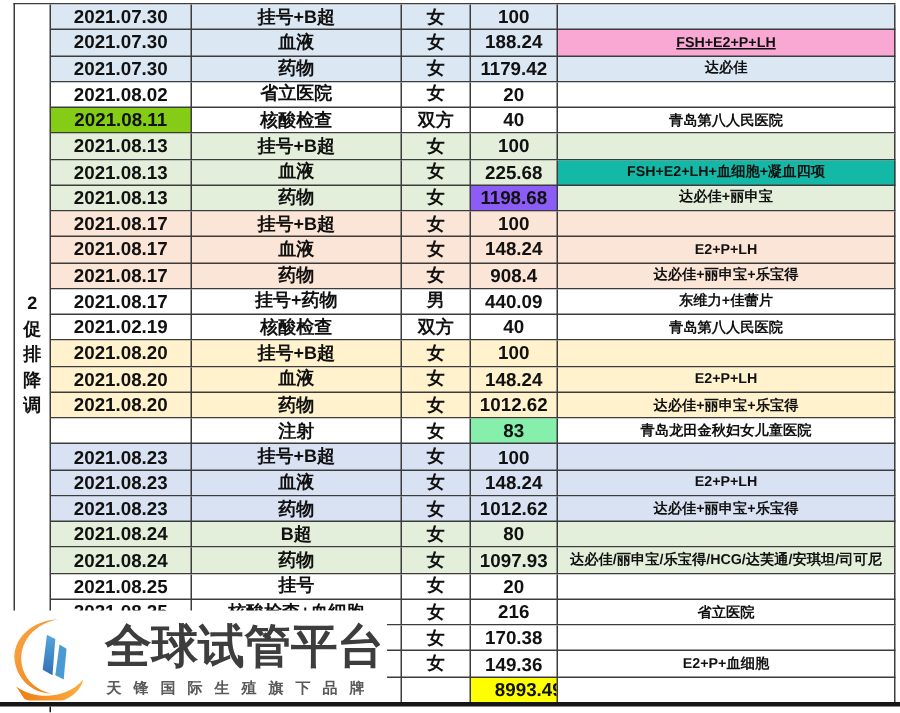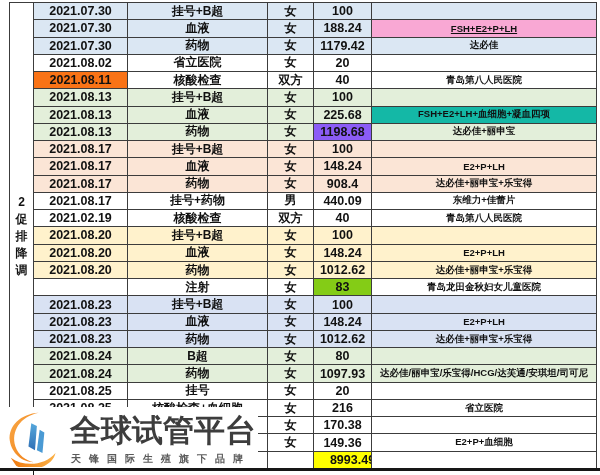--- a/index.html
+++ b/index.html
@@ -90,21 +90,21 @@
     <div class="cell c-date" style="background: rgb(219, 231, 243);">2021.07.30</div>
     <div class="cell c-item" style="background: rgb(219, 231, 243);">药物</div>
     <div class="cell c-person" style="background: rgb(219, 231, 243);">女</div>
     <div class="cell c-amount" style="background: rgb(219, 231, 243);">1179.42</div>
     <div class="cell c-note" style="background: rgb(219, 231, 243);">达必佳</div>
     <div class="cell c-date" style="background: rgb(255, 255, 255);">2021.08.02</div>
     <div class="cell c-item" style="background: rgb(255, 255, 255);">省立医院</div>
     <div class="cell c-person" style="background: rgb(255, 255, 255);">女</div>
     <div class="cell c-amount" style="background: rgb(255, 255, 255);">20</div>
     <div class="cell c-note" style="background: rgb(255, 255, 255);"></div>
-    <div class="cell c-date" style="background: #f97316;">2021.08.11</div>
+    <div class="cell c-date" style="background: #84cc16;">2021.08.11</div>
     <div class="cell c-item" style="background: rgb(255, 255, 255);">核酸检查</div>
     <div class="cell c-person" style="background: rgb(255, 255, 255);">双方</div>
     <div class="cell c-amount" style="background: rgb(255, 255, 255);">40</div>
     <div class="cell c-note" style="background: rgb(255, 255, 255);">青岛第八人民医院</div>
     <div class="cell c-date" style="background: rgb(227, 239, 218);">2021.08.13</div>
     <div class="cell c-item" style="background: rgb(227, 239, 218);">挂号+B超</div>
     <div class="cell c-person" style="background: rgb(227, 239, 218);">女</div>
     <div class="cell c-amount" style="background: rgb(227, 239, 218);">100</div>
     <div class="cell c-note" style="background: rgb(227, 239, 218);"></div>
     <div class="cell c-date" style="background: rgb(227, 239, 218);">2021.08.13</div>
@@ -153,21 +153,21 @@
     <div class="cell c-amount" style="background: rgb(255, 242, 204);">148.24</div>
     <div class="cell c-note" style="background: rgb(255, 242, 204);">E2+P+LH</div>
     <div class="cell c-date" style="background: rgb(255, 242, 204);">2021.08.20</div>
     <div class="cell c-item" style="background: rgb(255, 242, 204);">药物</div>
     <div class="cell c-person" style="background: rgb(255, 242, 204);">女</div>
     <div class="cell c-amount" style="background: rgb(255, 242, 204);">1012.62</div>
     <div class="cell c-note" style="background: rgb(255, 242, 204);">达必佳+丽申宝+乐宝得</div>
     <div class="cell c-date" style="background: rgb(255, 255, 255);"></div>
     <div class="cell c-item" style="background: rgb(255, 255, 255);">注射</div>
     <div class="cell c-person" style="background: rgb(255, 255, 255);">女</div>
-    <div class="cell c-amount" style="background: #84cc16;">83</div>
+    <div class="cell c-amount" style="background: #86efac;">83</div>
     <div class="cell c-note" style="background: rgb(255, 255, 255);">青岛龙田金秋妇女儿童医院</div>
     <div class="cell c-date" style="background: rgb(217, 226, 243);">2021.08.23</div>
     <div class="cell c-item" style="background: rgb(217, 226, 243);">挂号+B超</div>
     <div class="cell c-person" style="background: rgb(217, 226, 243);">女</div>
     <div class="cell c-amount" style="background: rgb(217, 226, 243);">100</div>
     <div class="cell c-note" style="background: rgb(217, 226, 243);"></div>
     <div class="cell c-date" style="background: rgb(217, 226, 243);">2021.08.23</div>
     <div class="cell c-item" style="background: rgb(217, 226, 243);">血液</div>
     <div class="cell c-person" style="background: rgb(217, 226, 243);">女</div>
     <div class="cell c-amount" style="background: rgb(217, 226, 243);">148.24</div>

